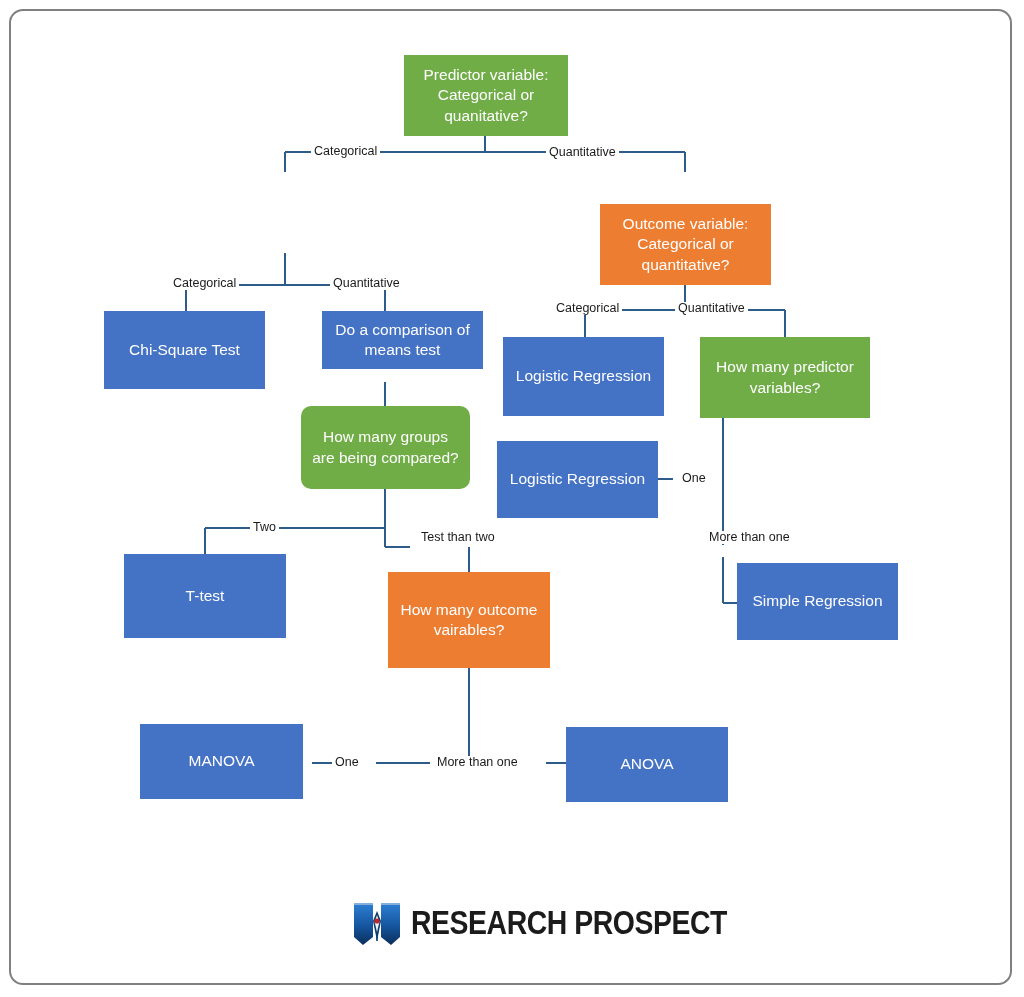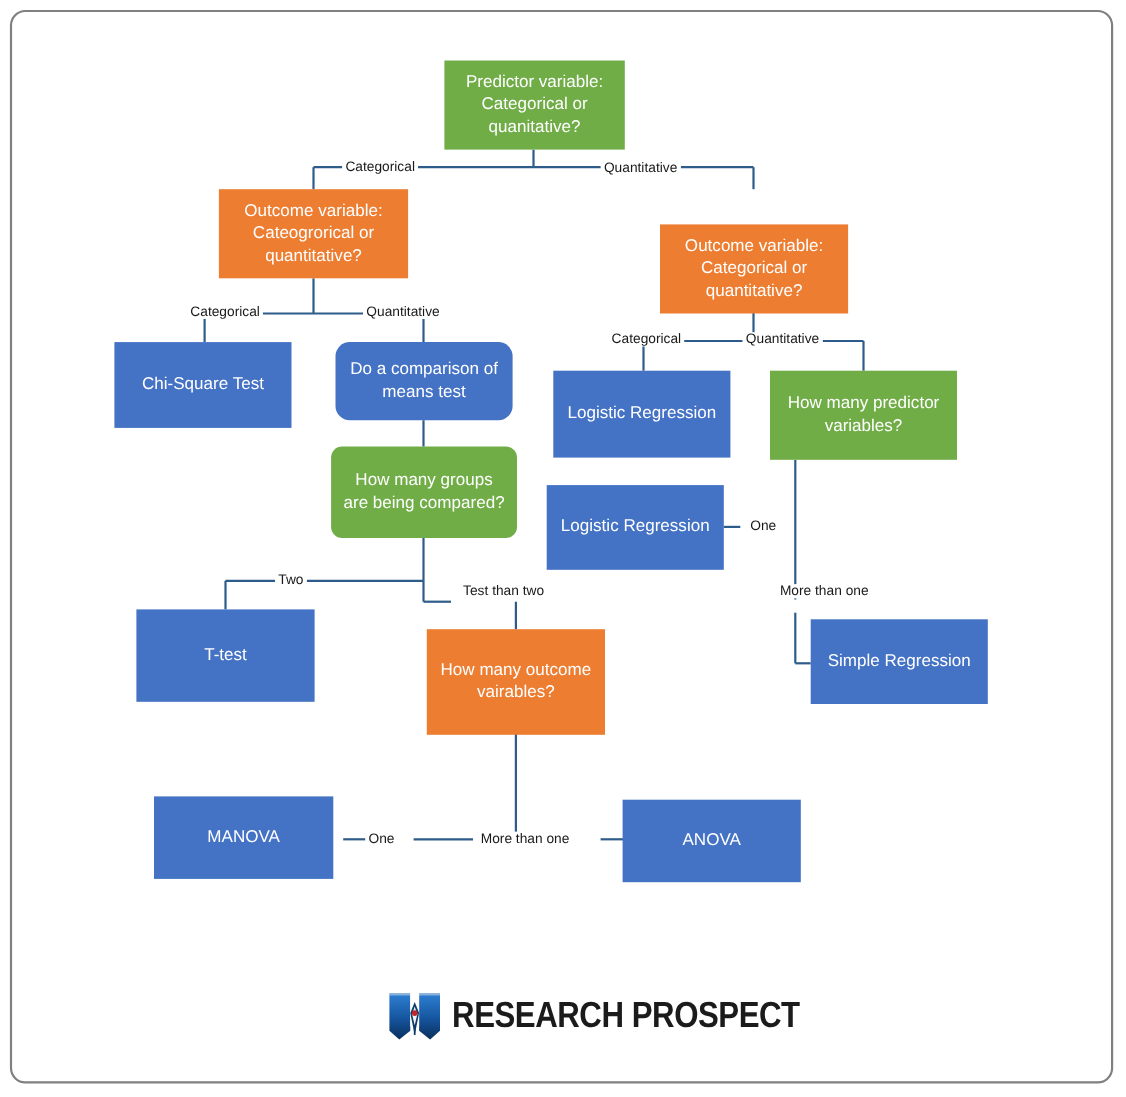--- a/index.html
+++ b/index.html
@@ -149,33 +149,30 @@
 
       <line x1="723" y1="557" x2="723" y2="603"></line>
       <line x1="723" y1="603" x2="737" y2="603"></line>
     </g>
   </svg>
 
   <div class="node green" style="left:404px; top:55px; width:164px; height:81px;">
     <span>Predictor variable: Categorical or quanitative?</span>
   </div>
 
-  <div class="node orange" style="left:199px; top:172px; width:172px; height:81px;">
-    <span>Outcome variable: Cateogrorical or quantitative?</span>
-  </div>
 
   <div class="node orange" style="left:600px; top:172px; width:171px; height:81px;margin-top:32px;">
     <span>Outcome variable: Categorical or quantitative?</span>
   </div>
 
   <div class="node blue" style="left:104px; top:311px; width:161px; height:78px;">
     <span>Chi-Square Test</span>
   </div>
 
-  <div class="node blue" style="left:305px; top:311px; width:161px; height:71px;border-radius:13px;">
+  <div class="node blue" style="left:322px; top:311px; width:161px; height:58px;">
     <span>Do a comparison of means test</span>
   </div>
 
   <div class="node green" style="left:301px; top:406px; width:169px; height:83px;border-radius:10px;">
     <span>How many groups are being compared?</span>
   </div>
 
   <div class="node blue" style="left:503px; top:337px; width:161px; height:79px;">
     <span>Logistic Regression</span>
   </div>

